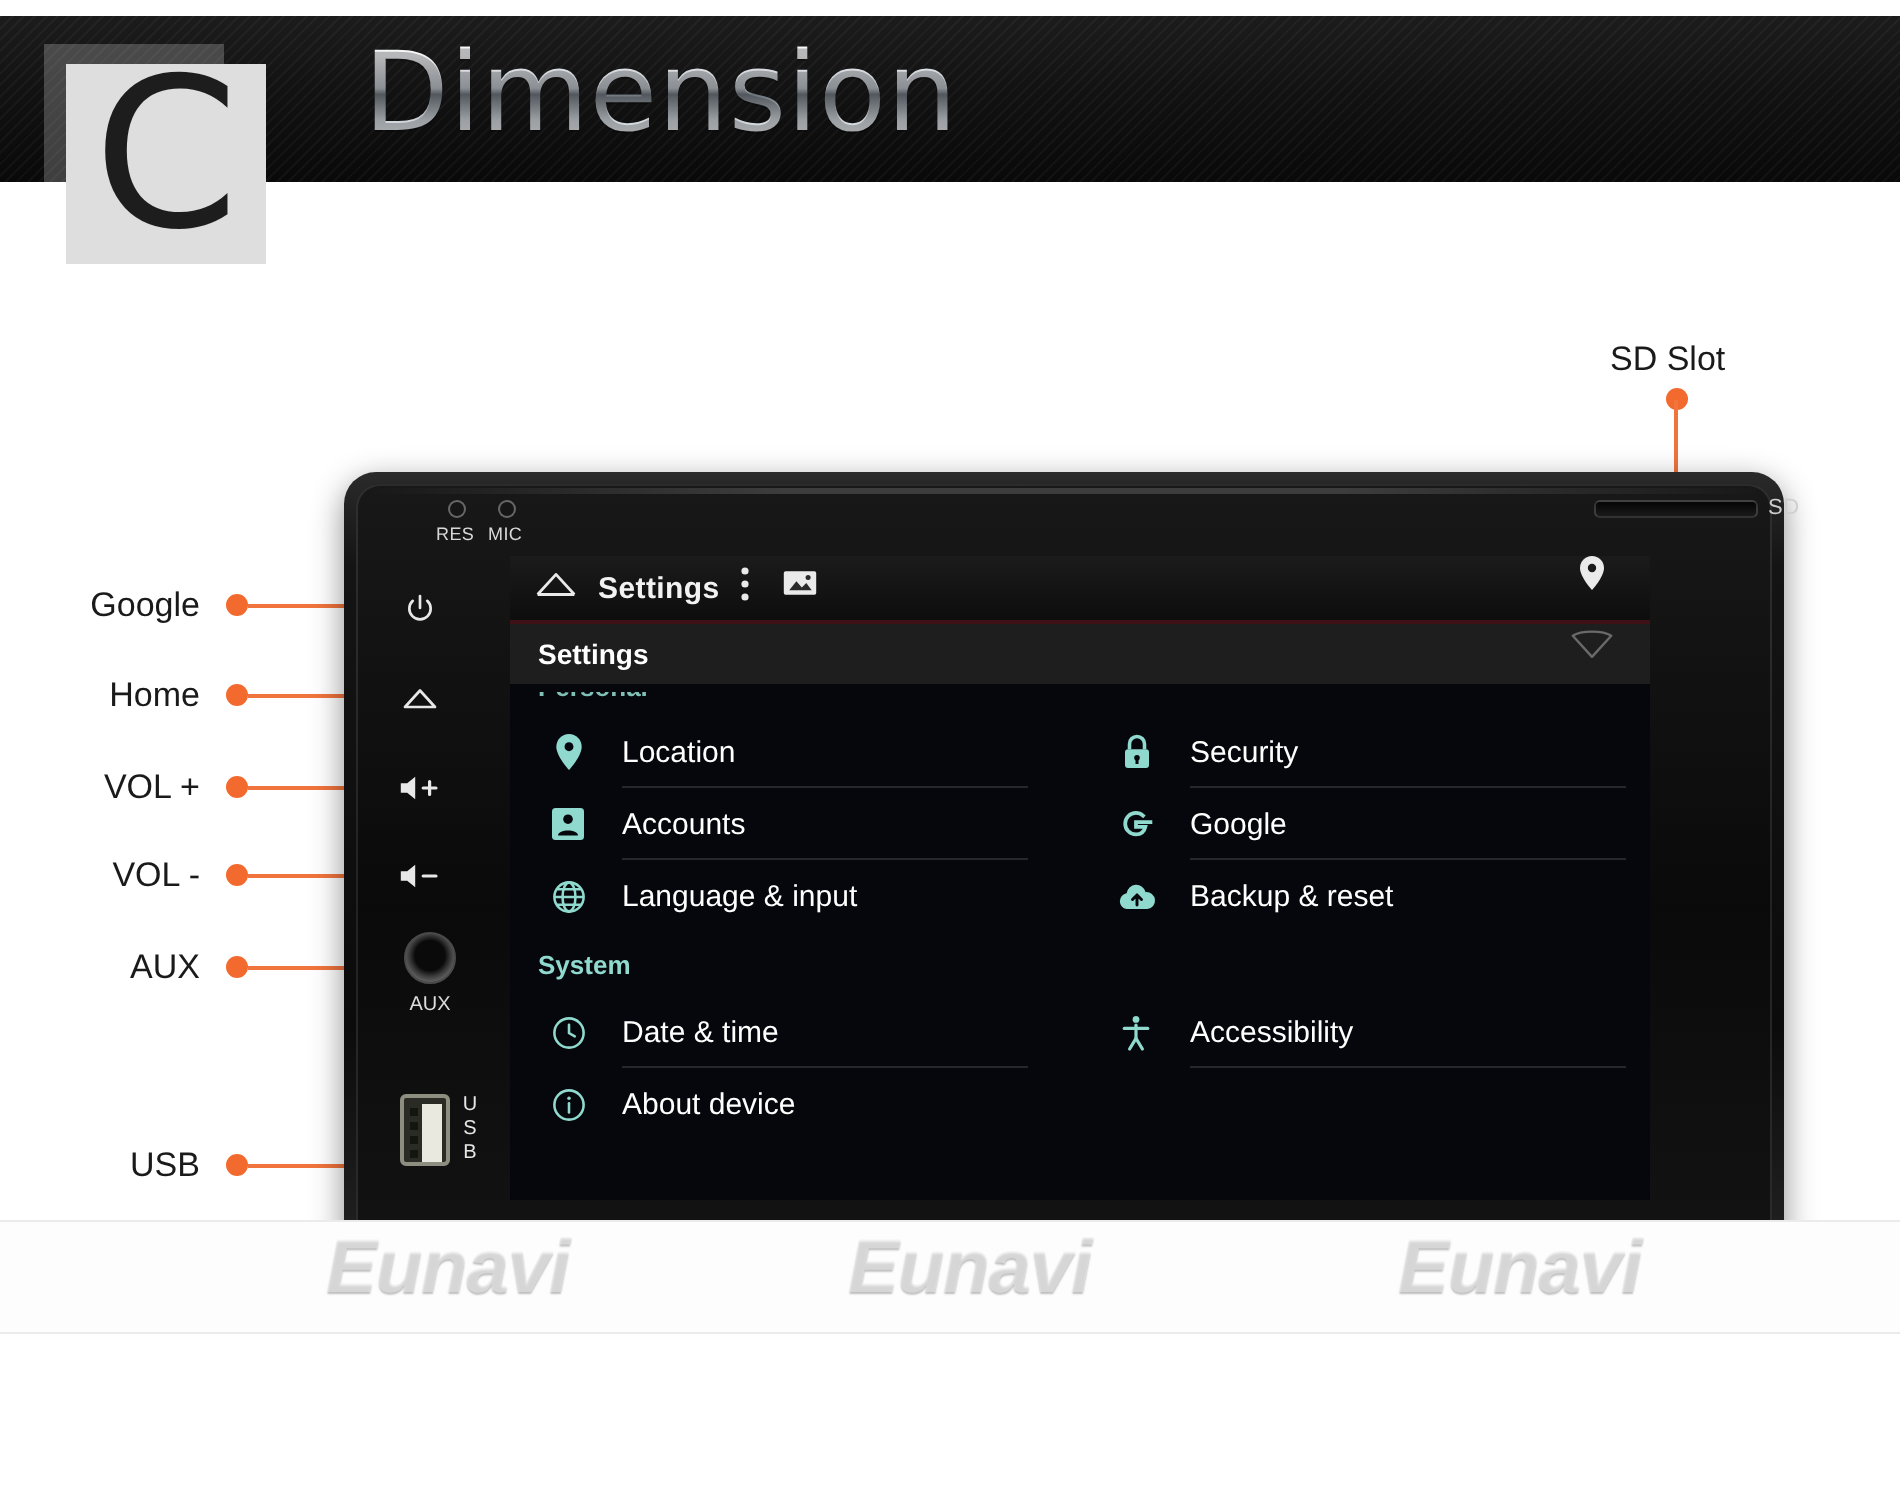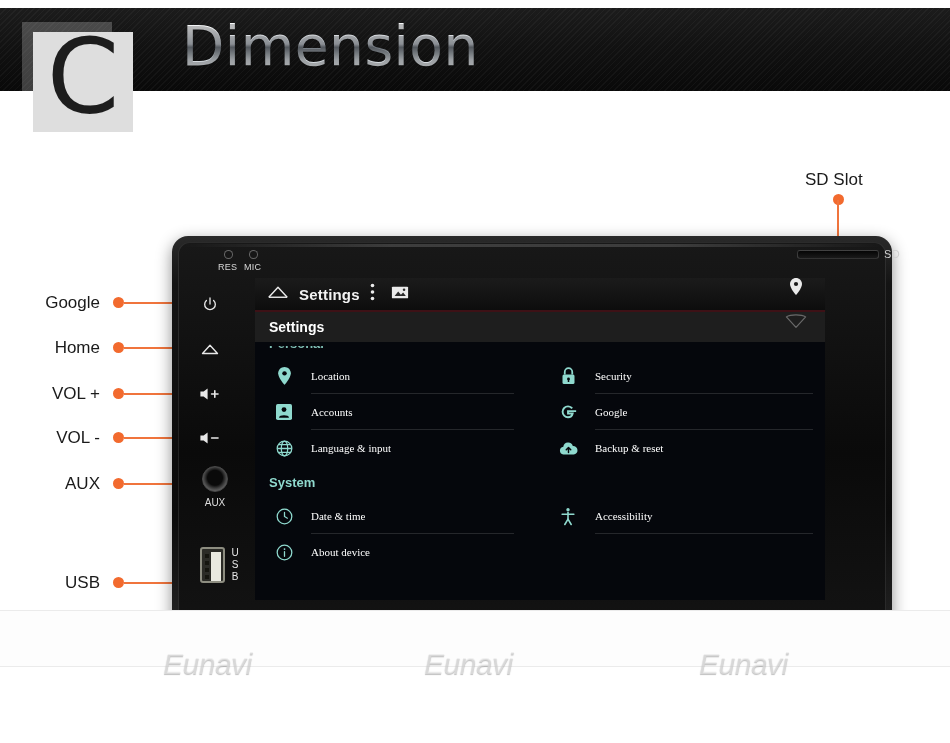--- a/index.html
+++ b/index.html
@@ -192,35 +192,34 @@
   }
   .grid-col { position: absolute; }
   .row {
     position: relative; height: 36px; display: flex; align-items: center;
   }
   .row .ico {
     width: 30px; flex: 0 0 30px; display: flex; align-items: center; justify-content: center;
     color: #8fd9ce;
   }
   .row .lbl {
-    font-size: 11px; color: #ffffff; padding-left: 12px; white-space: nowrap; font-family: Liberation Serif, serif;
+    font-size: 15px; color: #ffffff; padding-left: 12px; white-space: nowrap;
   }
   .row-sep {
     position: absolute; left: 42px; right: 0; bottom: 0; height: 1px;
     background: rgba(255,255,255,0.13);
   }
 
   
   .wm {
-    position: absolute; font-size: 30px; font-weight: 400; font-style: italic;
+    position: absolute; font-size: 38px; font-weight: 700; font-style: italic;
     color: rgba(235,235,235,0.55);
     text-shadow: 0 1px 1px rgba(0,0,0,0.25);
     letter-spacing: -0.5px;
     pointer-events: none;
-    margin-top: 34px;
   }
   .bottom-strip {
     position: absolute; left: 0; top: 610px; width: 950px; height: 57px;
     background: #fdfdfd; border-top: 1px solid #ebebeb; border-bottom: 1px solid #ebebeb;
   }
 </style>
 </head>
 <body>
 
 <div id="page">

